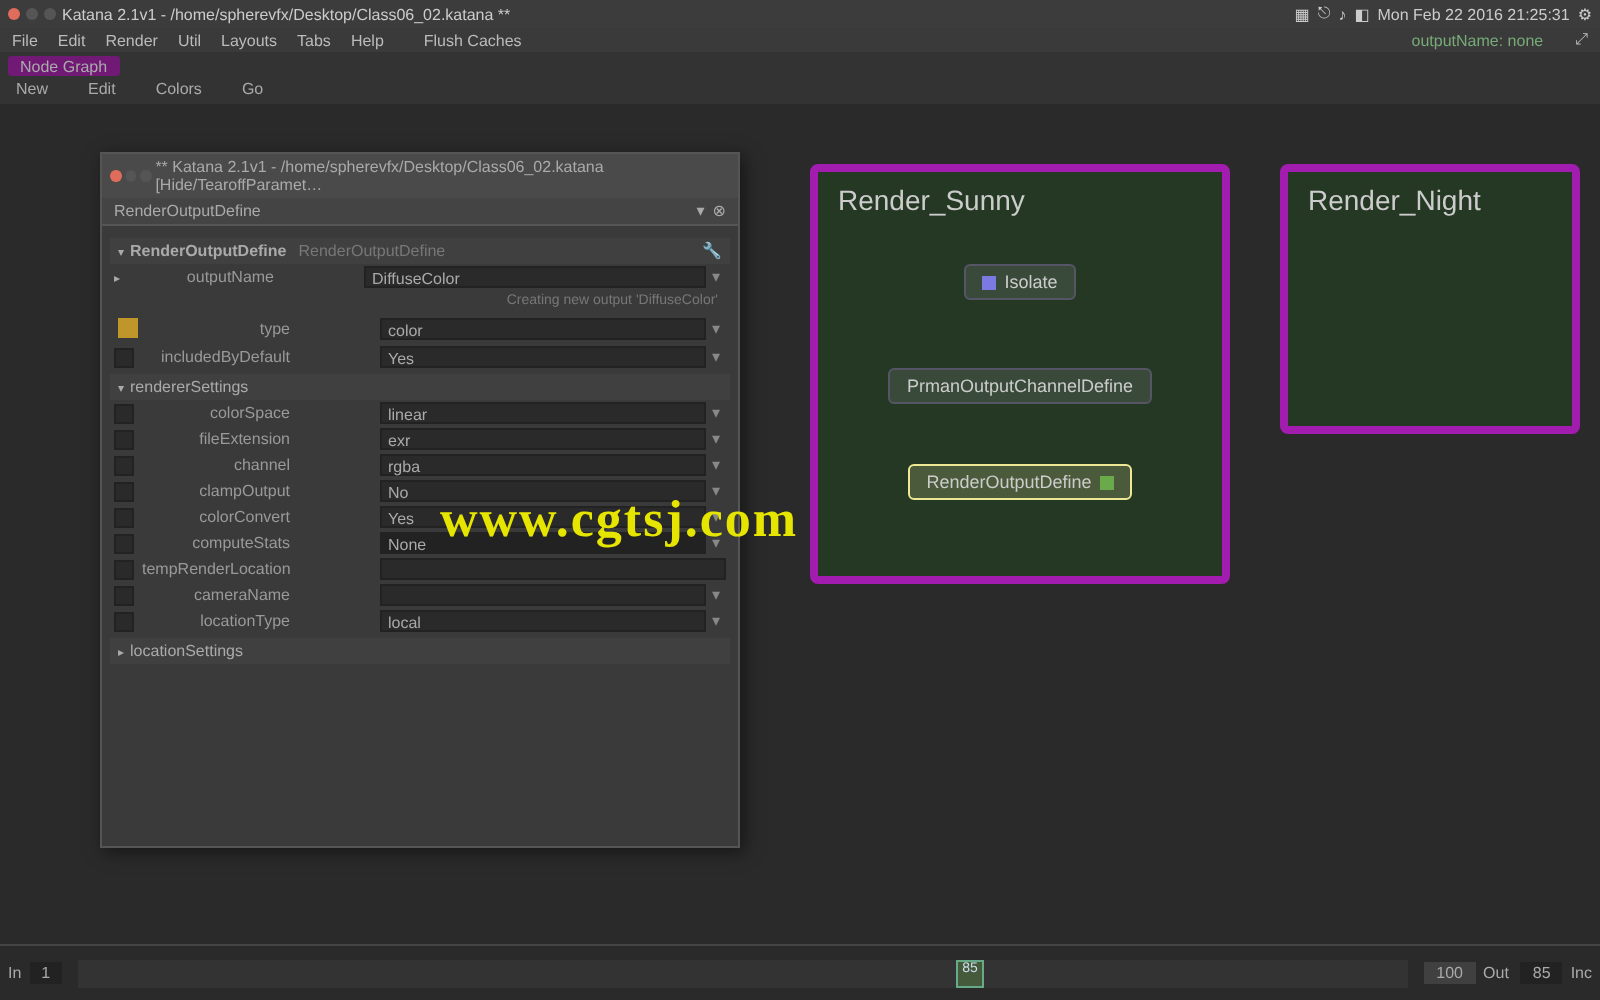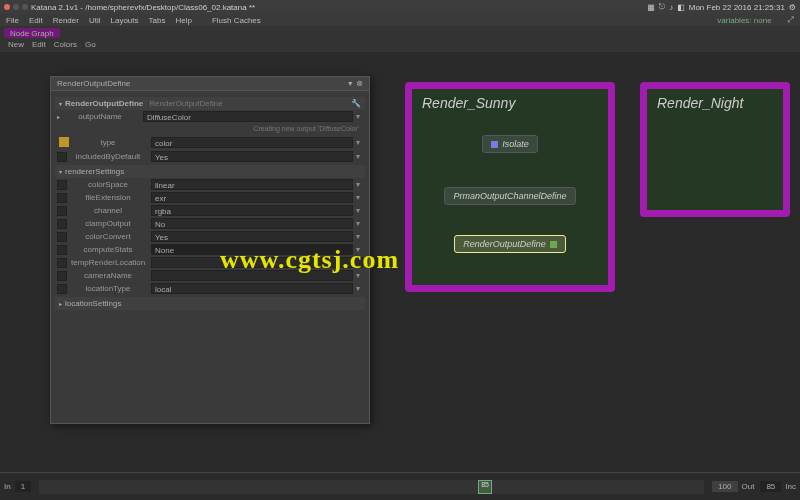--- a/index.html
+++ b/index.html
@@ -2,38 +2,38 @@
 <html><head>
 <meta charset="utf-8">
 <style>
 * { margin:0; padding:0; box-sizing:border-box; font-family:Arial,sans-serif; }
 body { background:#2f2f2f; width:800px; height:500px; overflow:hidden; color:#aaa; font-size:9px; position:relative; }
 .titlebar { background:#3c3c3c; height:14px; display:flex; align-items:center; padding:0 4px; font-size:8px; color:#ccc; }
 .titlebar .dot { width:6px; height:6px; border-radius:50%; margin-right:3px; }
 .menubar { background:#3a3a3a; height:12px; display:flex; align-items:center; gap:10px; padding:0 6px; font-size:8px; color:#bbb; }
 .tabbar { background:#333; height:14px; display:flex; padding:2px 4px; }
 .tab { background:#701a75; padding:1px 6px; font-size:8px; border-radius:2px; }
-.submenubar { background:#333; height:12px; display:flex; gap:8px; padding:0 8px; font-size:8px; }
+.submenubar { background:#333; height:12px; display:flex; gap:20px; padding:0 8px; font-size:8px; }
 .canvas { position:relative; background:#2a2a2a; height:430px; }
-.group { position:absolute; background:rgba(20,100,20,0.25); border:7px solid #a21caf; border-radius:4px;font-style:italic; }
+.group { position:absolute; background:rgba(20,100,20,0.25); border:4px solid #a21caf; border-radius:4px; }
 .group-title { color:#ccc; font-size:14px; padding:6px 10px; }
 .node { background:#3a4a3a; border:1px solid #556; border-radius:3px; padding:3px 8px; font-size:9px; color:#ccc; margin:6px auto; width:fit-content; }
 .node.selected { border:1px solid #eee895; background:#4a5a3a; }
 .node .sq { display:inline-block; width:7px; height:7px; background:#7a7ae0; margin-right:4px; vertical-align:middle; }
 .node .sq.green { background:#6aaa4a; margin-left:4px; margin-right:0; }
 .panel { position:absolute; background:#3a3a3a; border:1px solid #555; box-shadow:2px 2px 8px rgba(0,0,0,.5); }
 .panel-title { background:#4a4a4a; padding:2px 4px; font-size:8px; display:flex; align-items:center; }
 .panel-title .dot { width:6px; height:6px; border-radius:50%; margin-right:2px; }
 .panel-tab { background:#444; padding:2px 6px; font-size:8px; border-bottom:1px solid #555; display:flex; }
 .panel-body { padding:4px; }
 .section-hdr { background:#404040; padding:2px 4px; font-size:8px; color:#aaa; margin-top:2px; display:flex; align-items:center; }
 .section-hdr .tri { margin-right:3px; font-size:6px; }
 .row { display:flex; align-items:center; padding:1px 2px; font-size:8px; }
-.row .lbl { width:80px; text-align:center; padding-right:6px; color:#999; }
-.row .fld { flex:1; background:#2a2a2a; border:1px solid #222; padding:1px 3px; color:#aaa; height:11px; }
+.row .lbl { width:80px; text-align:right; padding-right:6px; color:#999; }
+.row .fld { flex:1; background:#2a2a2a; border:1px solid #222; padding:1px 3px; color:#aaa; height:11px;margin-left:39px; }
 .row .chk { width:10px; height:10px; background:#2a2a2a; border:1px solid #222; margin-right:4px; }
 .row .dd { width:10px; text-align:center; color:#888; }
 .colorchip { width:10px; height:10px; background:#c0962a; margin:2px; }
 .subtext { font-size:7px; color:#777; text-align:right; padding:2px 6px; }
 .watermark { position:absolute; left:220px; top:245px; font-size:26px; font-weight:bold; color:#e5e500; font-family:'Times New Roman',serif; z-index:100; letter-spacing:1px; }
 .timeline { position:absolute; bottom:0; left:0; right:0; height:28px; background:#2a2a2a; border-top:1px solid #444; display:flex; align-items:center; font-size:8px; padding:0 4px; }
 .timeline .track { flex:1; height:14px; background:#333; position:relative; margin:0 4px; }
 .timeline .cur { position:absolute; left:66%; top:0; bottom:0; width:14px; background:#445a3a; border:1px solid #6a8; font-size:7px; text-align:center; color:#cde; }
 .topicons { position:absolute; right:4px; top:0; display:flex; gap:4px; font-size:8px; color:#ccc; align-items:center; height:14px; }
 .clapper { font-size:10px; margin-right:4px; }
@@ -58,21 +58,21 @@
 
 <div class="menubar">
   <span>File</span>
   <span>Edit</span>
   <span>Render</span>
   <span>Util</span>
   <span>Layouts</span>
   <span>Tabs</span>
   <span>Help</span>
   <span style="margin-left:10px">Flush Caches</span>
-  <span style="margin-left:auto;color:#7a7">variables: none</span>
+  <span style="margin-left:auto;color:#7a7">outputName: none</span>
   <span style="margin-left:6px">⤢</span>
 </div>
 
 <div class="tabbar">
   <div class="tab"><span>Node Graph</span></div>
 </div>
 <div class="submenubar">
   <span>New</span>
   <span>Edit</span>
   <span>Colors</span>
@@ -90,20 +90,26 @@
       <div style="height:18px"></div>
       <div class="node selected"><span>RenderOutputDefine</span><span class="sq green"></span></div>
     </div>
   </div>
 
   <div class="group" style="left:640px; top:30px; width:150px; height:135px;">
     <div class="group-title">Render_Night</div>
   </div>
 
   <div class="panel" style="left:50px; top:24px; width:320px; height:348px;">
+    <div class="panel-title">
+      <span class="dot" style="background:#e06c5c"></span>
+      <span class="dot" style="background:#555"></span>
+      <span class="dot" style="background:#555"></span>
+      <span>** Katana 2.1v1 - /home/spherevfx/Desktop/Class06_02.katana [Hide/TearoffParamet…</span>
+    </div>
     <div class="panel-tab">
       <span>RenderOutputDefine</span>
       <span style="margin-left:auto">▾</span>
       <span style="margin-left:4px">⊗</span>
     </div>
     <div class="panel-body">
       <div class="section-hdr">
         <span class="tri">▾</span>
         <b>RenderOutputDefine</b>
         <span style="margin-left:6px;color:#777">RenderOutputDefine</span>

